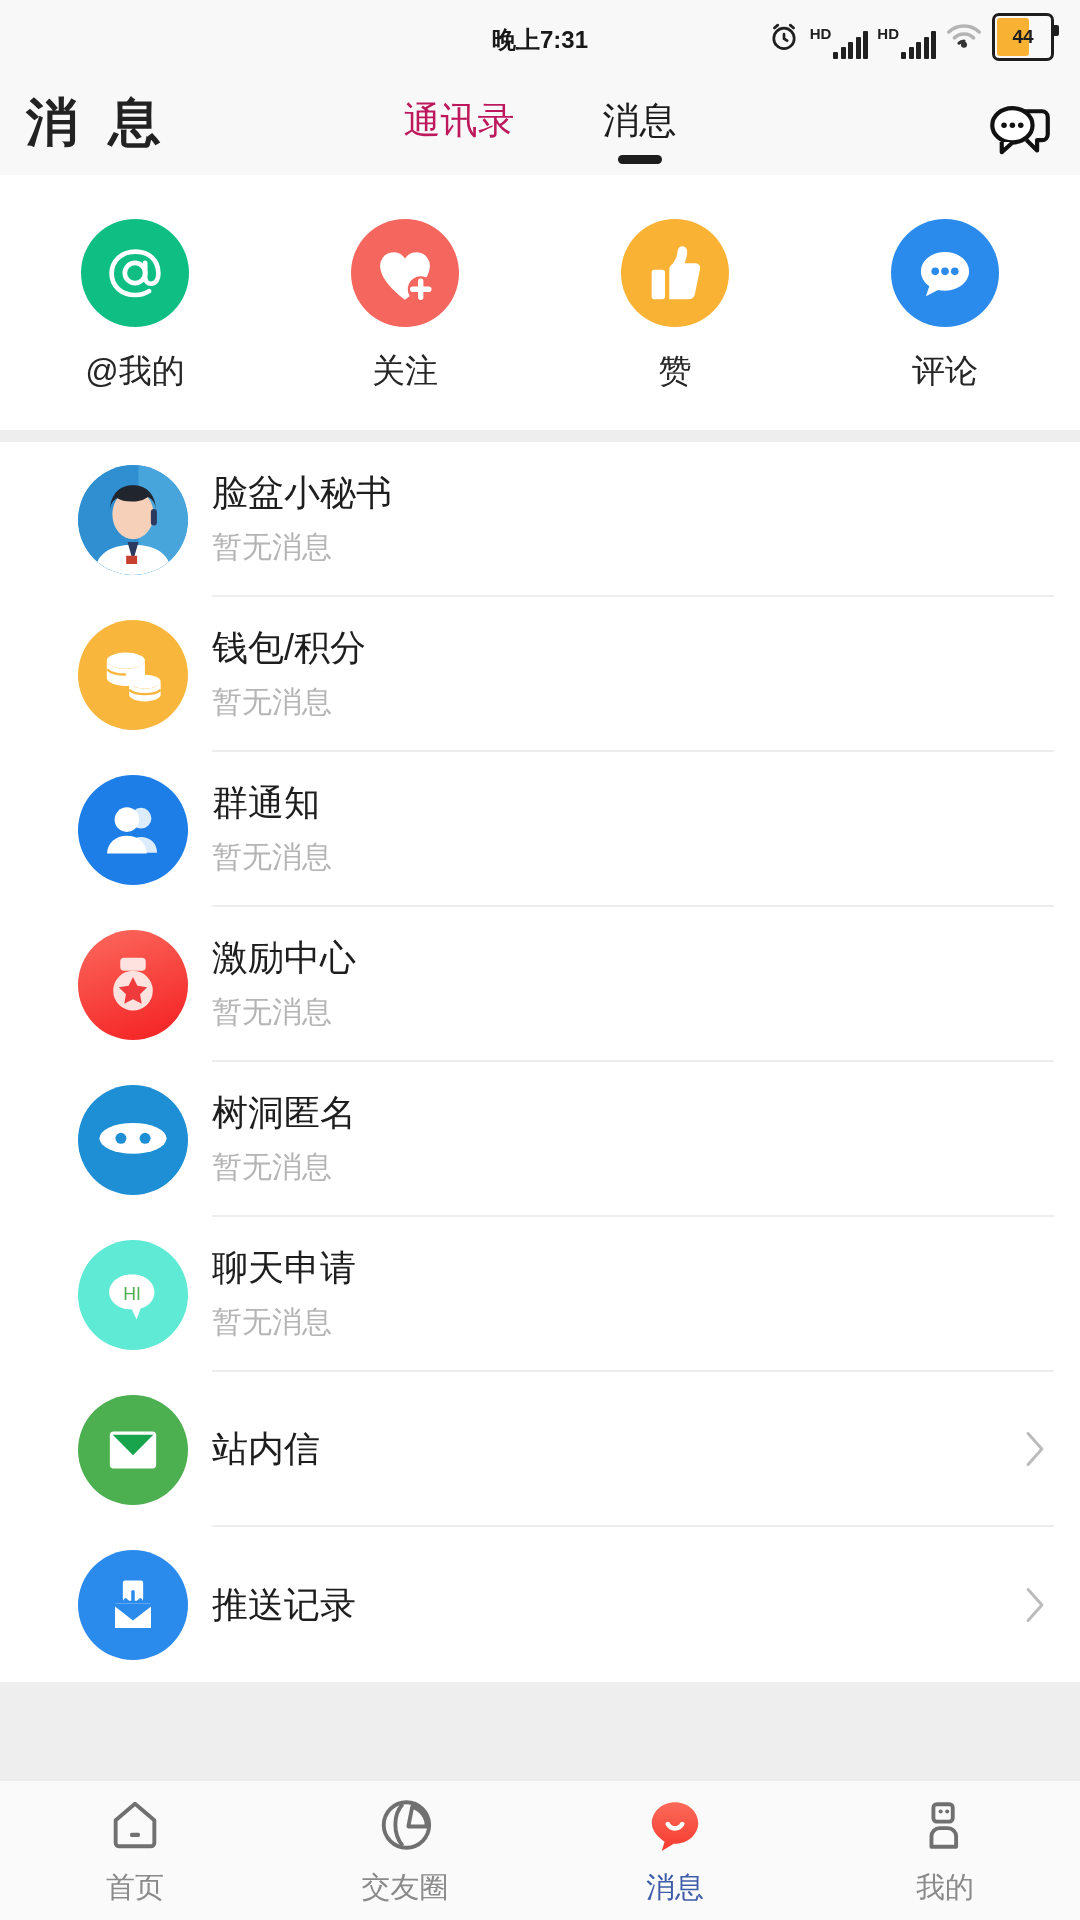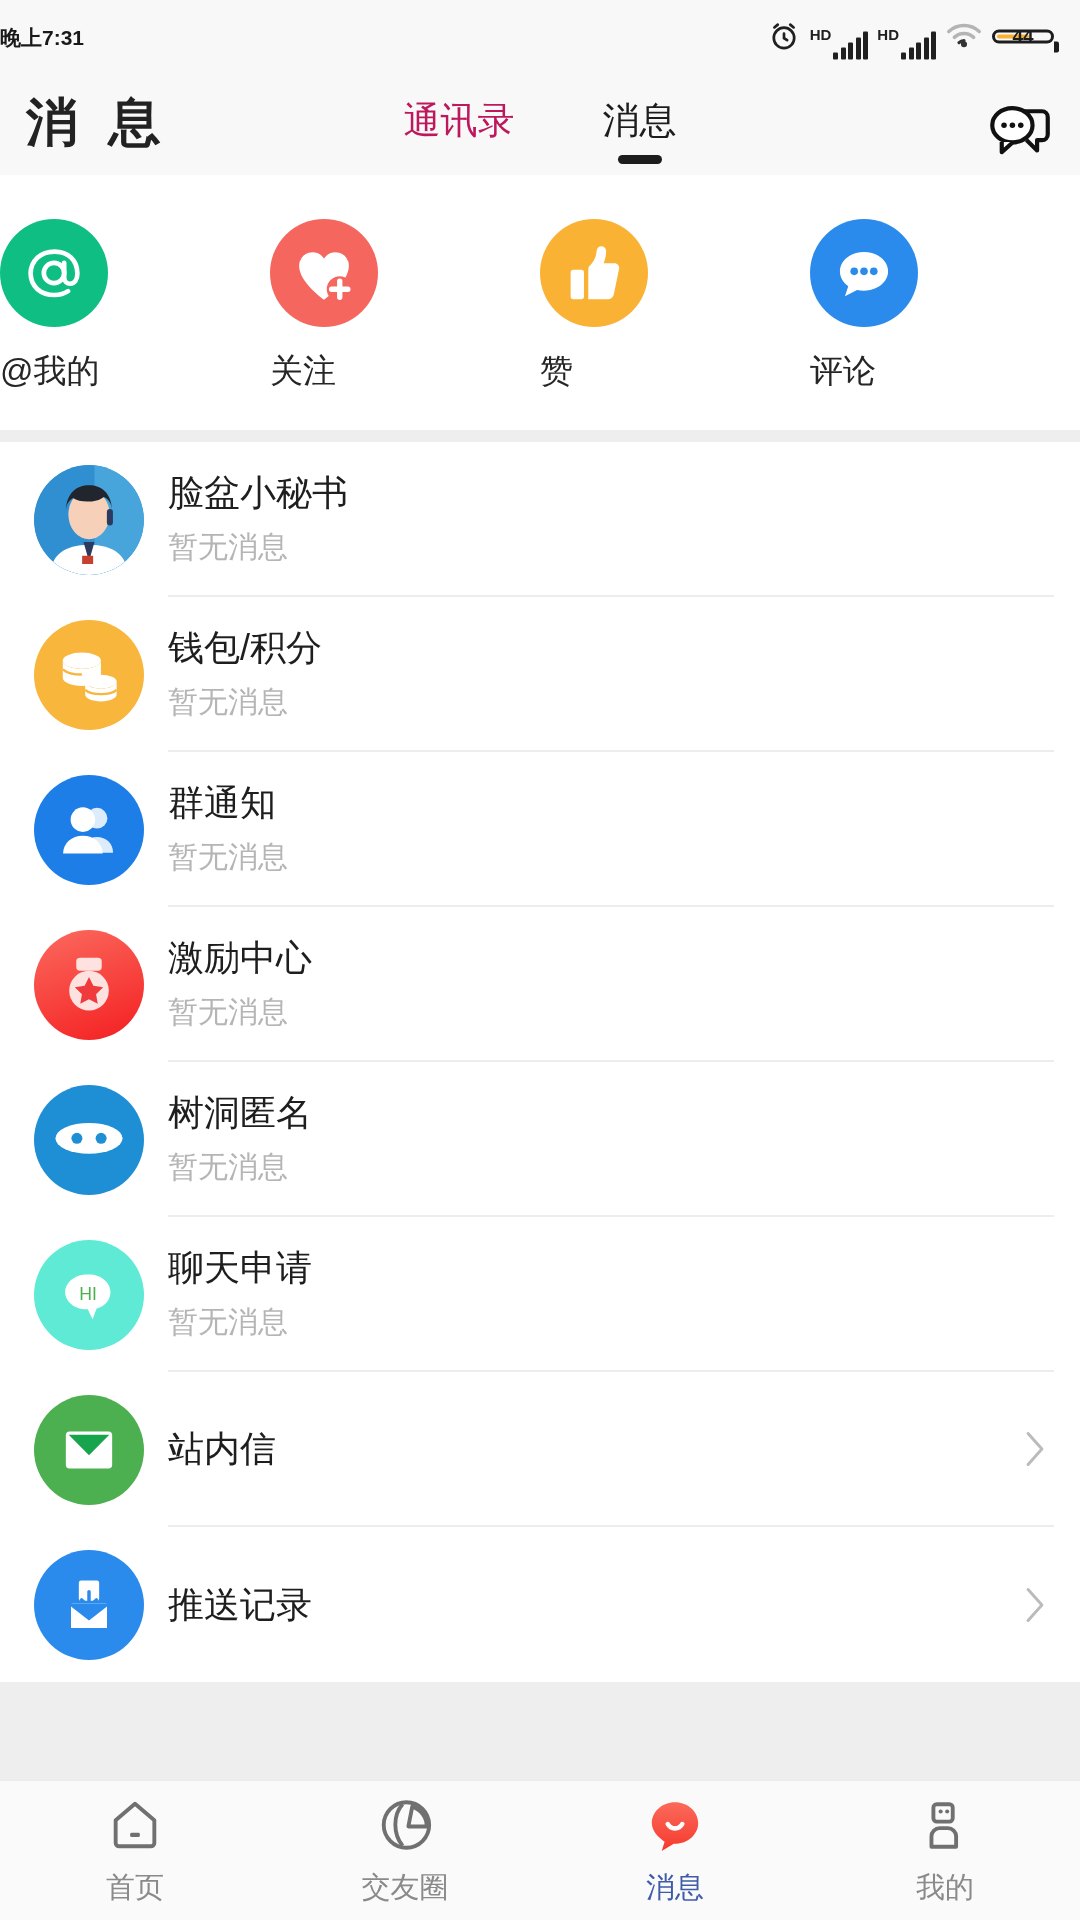--- a/index.html
+++ b/index.html
@@ -10,38 +10,38 @@
     overflow: hidden;
   }
   #app { width: 1080px; height: 1920px; position: relative; display: flex; flex-direction: column; background:#fff;}
 
   
   .statusbar {
     height: 84px; background:#f8f8f8; position:relative;
     display:flex; align-items:center;
   }
   .sb-time {
-    position:absolute; left:0; right:0; 
-    font-size: 21px; font-weight:600; color:#191919; letter-spacing:0px;
+    position:absolute; left:0; right:0; text-align:center;
+    font-size: 24px; font-weight:600; color:#191919; letter-spacing:0px;
     top: 24px;
   }
   .sb-right {
     position:absolute; right:26px; top:50%; transform:translateY(-50%);
     display:flex; align-items:center; gap:9px;
   }
   .sb-icon { display:flex; align-items:flex-end; }
   .hd-group { display:flex; align-items:flex-end; gap:2px; }
   .hd-label { font-size:15px; font-weight:700; color:#202020; line-height:1; margin-bottom:18px;margin-top:12px; }
   .bars { display:flex; align-items:flex-end; gap:2.5px; height:28px; }
   .bars i { width:5px; background:#202020; border-radius:1px; display:block; }
   .bars i:nth-child(1){height:7px;} .bars i:nth-child(2){height:12px;}
   .bars i:nth-child(3){height:17px;} .bars i:nth-child(4){height:22px;}
   .bars i:nth-child(5){height:28px;}
   .battery {
-    width:62px; height:14px; border:3px solid #1d1d1d; border-radius:7px;
+    width:62px; height:48px; border:3px solid #1d1d1d; border-radius:7px;
     position:relative; display:flex; align-items:center; padding:2px;
   }
   .battery:after{
     content:""; position:absolute; right:-8px; top:9px; width:5px;height:11px;
     background:#1d1d1d; border-radius:0 2px 2px 0;
   }
   .batt-fill {
     background:#f8b133; height:100%; width:62%;
     border-radius:3px; display:flex; align-items:center; justify-content:center;
   }
@@ -66,32 +66,32 @@
   .htab .bar{
     position:absolute; left:50%; transform:translateX(-50%); bottom:0;
     width:44px; height:9px; background:#1d1d1d; border-radius:5px;
   }
   .header-action{ position:absolute; right:22px; top:24px; width:76px;height:66px; }
 
   
   .quick{
     background:#fff; display:flex; padding:44px 0 36px 0;
   }
-  .qitem{ flex:1; display:flex; flex-direction:column; align-items:flex-start; gap:22px; }
+  .qitem{ flex:1; display:flex; flex-direction:column; align-items:center; gap:22px; }
   .qcircle{
     width:108px;height:108px;border-radius:50%;
     display:flex;align-items:center;justify-content:center;
   }
   .qlabel{ font-size:33px; color:#262626; }
 
   .divider-band{ height:14px; background:#eeeeee; }
 
   
   .list{ background:#fff; flex:1; }
-  .row{ display:flex; align-items:center; padding:0 26px 0 34px; position:relative; }
+  .row{ display:flex; align-items:center; padding:0 26px 0 34px; position:relative;margin-left:44px; }
   .row .ico-wrap{ width:110px; height:110px; flex:0 0 110px; margin-right:24px; }
   .avatar-circle{
     width:110px;height:110px;border-radius:50%;
     display:flex;align-items:center;justify-content:center; overflow:hidden;
   }
   .row-body{ flex:1; border-bottom:2px solid #ededed; height:155px; display:flex; flex-direction:column; justify-content:center; }
   .row:last-child .row-body{ border-bottom:none; }
   .row-title{ font-size:36px; color:#1e1e1e; line-height:1.25; }
   .row-sub{ font-size:30px; color:#b5b5b5; margin-top:12px; }
   .row-body.single{ flex-direction:row; align-items:center; justify-content:space-between; }

